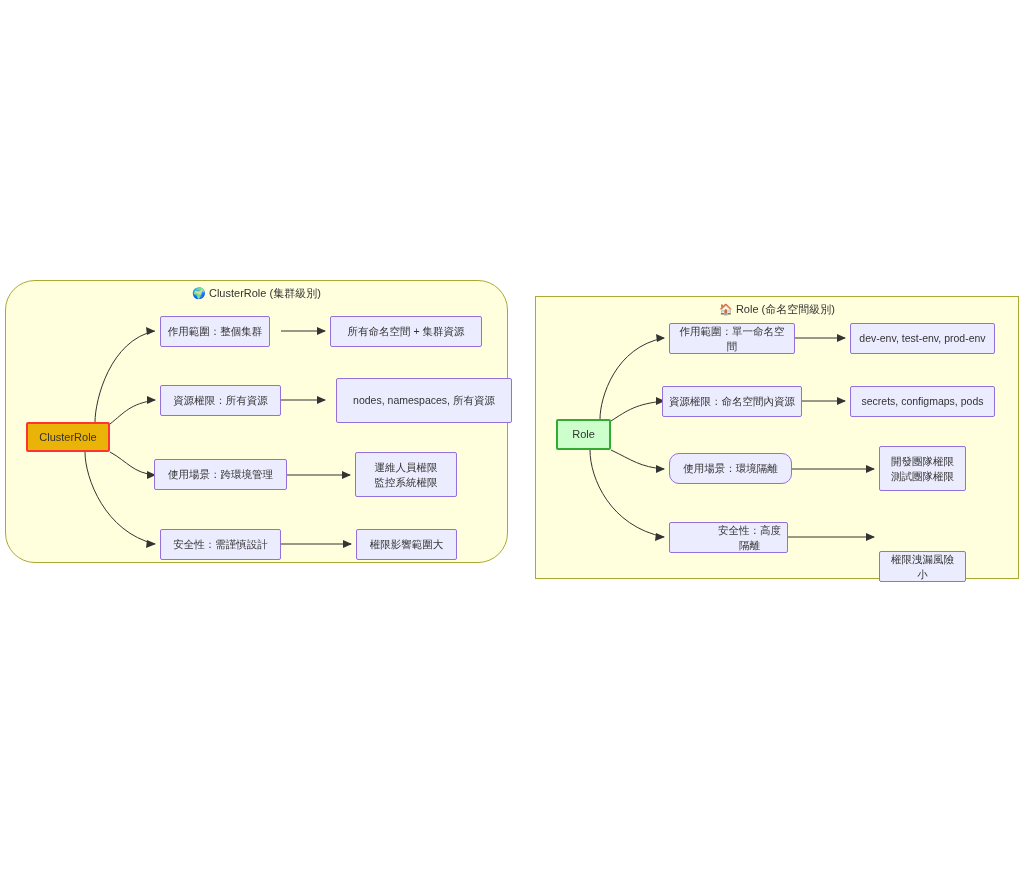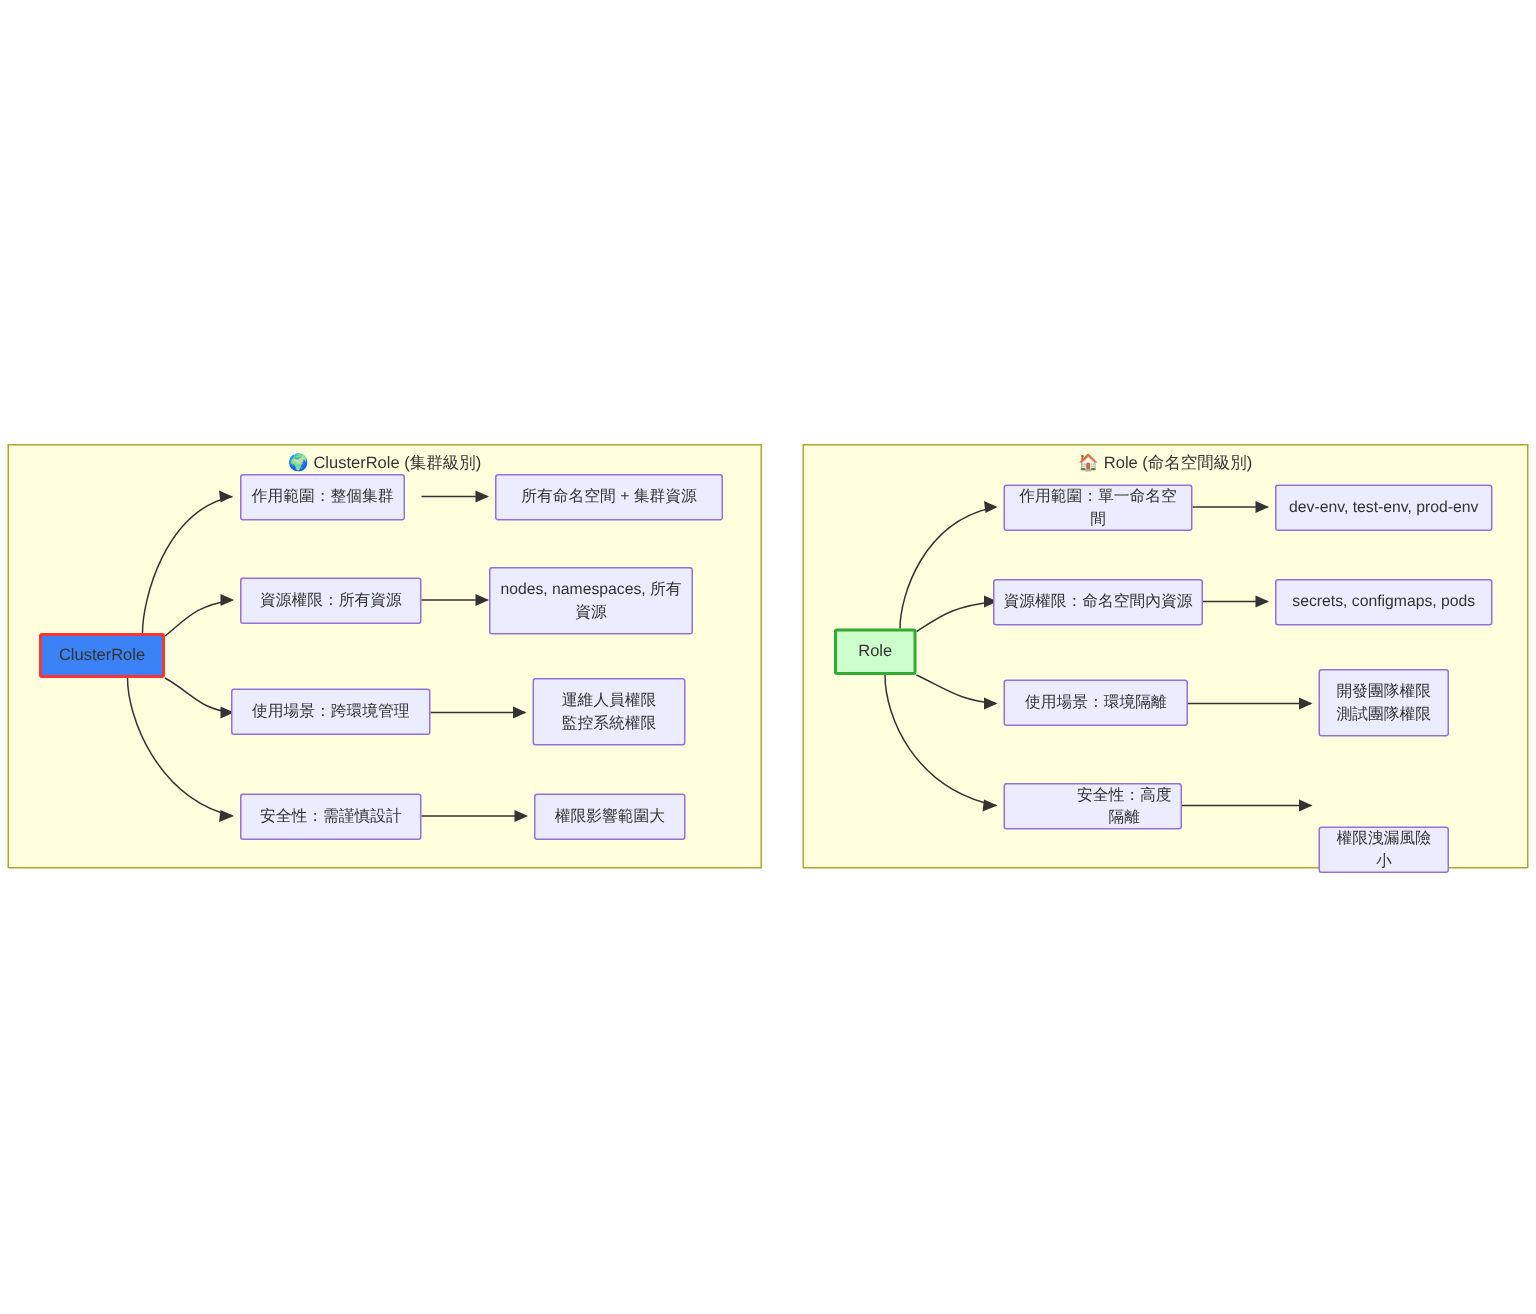--- a/index.html
+++ b/index.html
@@ -53,21 +53,21 @@
     justify-content: center;
     text-align: center;
     border-radius: 2px;
     font-size: 10.5px;
     color: #333333;
     line-height: 15px;
     padding: 2px 6px;
   }
 
   .node.root-cluster {
-    background: #3b82f6;
+    background: #eab308;
     border: 2px solid #ff3333;
     color: #333333;
     font-size: 11px;
   }
 
   .node.root-role {
     background: #ccffcc;
     border: 2px solid #33aa33;
     color: #333333;
     font-size: 11px;
@@ -95,21 +95,21 @@
   svg.edges .arrowhead {
     fill: #333333;
     stroke: none;
   }
 </style>
 </head>
 <body>
 
 <div id="canvas">
 
-  <div class="subgraph" style="left:5px; top:296px; width:503px; height:283px;">
+  <div class="subgraph" style="left:5px; top:280px; width:503px; height:283px;border-radius:30px;">
     <div class="subgraph-title">
       <span class="emoji">🌍</span>
       <span>ClusterRole (集群級別)</span>
     </div>
   </div>
 
   <div class="subgraph" style="left:535px; top:296px; width:484px; height:283px;">
     <div class="subgraph-title">
       <span class="emoji">🏠</span>
       <span>Role (命名空間級別)</span>
@@ -166,37 +166,37 @@
     <path d="M 788,537 L 874,537"></path>
     <polygon class="arrowhead" points="875,537 866,533 866,541"></polygon>
   </svg>
 
   <div class="node root-cluster" style="left:26px; top:422px; width:84px; height:30px;">ClusterRole</div>
 
   <div class="node plain" style="left:160px; top:316px; width:110px; height:31px;">作用範圍：整個集群</div>
   <div class="node plain" style="left:330px; top:316px; width:152px; height:31px;">所有命名空間 + 集群資源</div>
 
   <div class="node plain" style="left:160px; top:385px; width:121px; height:31px;">資源權限：所有資源</div>
-  <div class="node plain" style="left:326px; top:378px; width:136px; height:45px;">nodes, namespaces, 所有資源</div>
+  <div class="node plain" style="left:336px; top:378px; width:176px; height:45px;">nodes, namespaces, 所有資源</div>
 
   <div class="node plain" style="left:154px; top:459px; width:133px; height:31px;">使用場景：跨環境管理</div>
   <div class="node plain" style="left:355px; top:452px; width:102px; height:45px; white-space:pre-line;">運維人員權限
 監控系統權限</div>
 
   <div class="node plain" style="left:160px; top:529px; width:121px; height:31px;">安全性：需謹慎設計</div>
   <div class="node plain" style="left:356px; top:529px; width:101px; height:31px;">權限影響範圍大</div>
 
   <div class="node root-role" style="left:556px; top:419px; width:55px; height:31px;text-align:right;">Role</div>
 
   <div class="node plain" style="left:669px; top:323px; width:126px; height:31px;">作用範圍：單一命名空間</div>
   <div class="node plain" style="left:850px; top:323px; width:145px; height:31px;">dev-env, test-env, prod-env</div>
 
   <div class="node plain" style="left:662px; top:386px; width:140px; height:31px;">資源權限：命名空間內資源</div>
   <div class="node plain" style="left:850px; top:386px; width:145px; height:31px;">secrets, configmaps, pods</div>
 
-  <div class="node plain" style="left:669px; top:453px; width:123px; height:31px;">使用場景：環境隔離</div>
+  <div class="node plain" style="left:669px; top:453px; width:123px; height:31px;border-radius:10px;">使用場景：環境隔離</div>
   <div class="node plain" style="left:879px; top:446px; width:87px; height:45px; white-space:pre-line;">開發團隊權限
 測試團隊權限</div>
 
   <div class="node plain" style="left:669px; top:522px; width:119px; height:31px;padding-left:48px;">安全性：高度隔離</div>
   <div class="node plain" style="left:879px; top:522px; width:87px; height:31px;margin-top:29px;">權限洩漏風險小</div>
 
 </div>
 
 </body></html>

